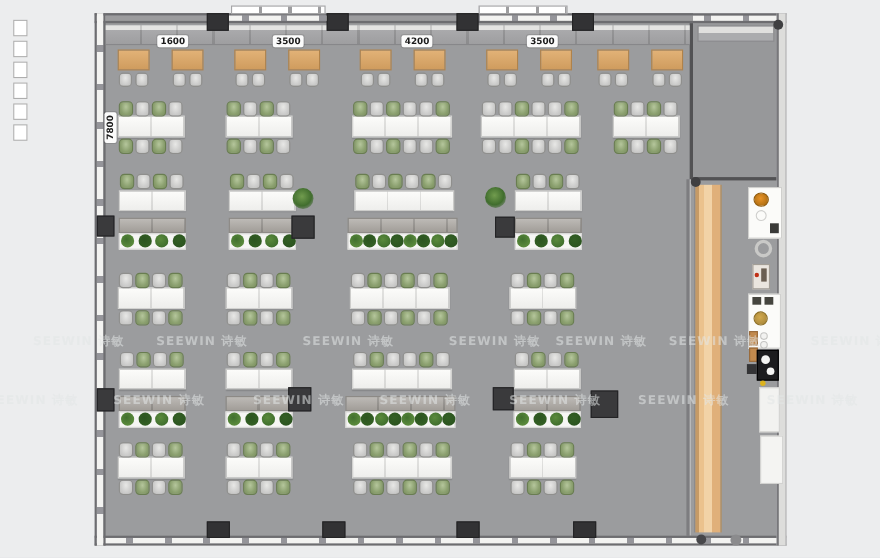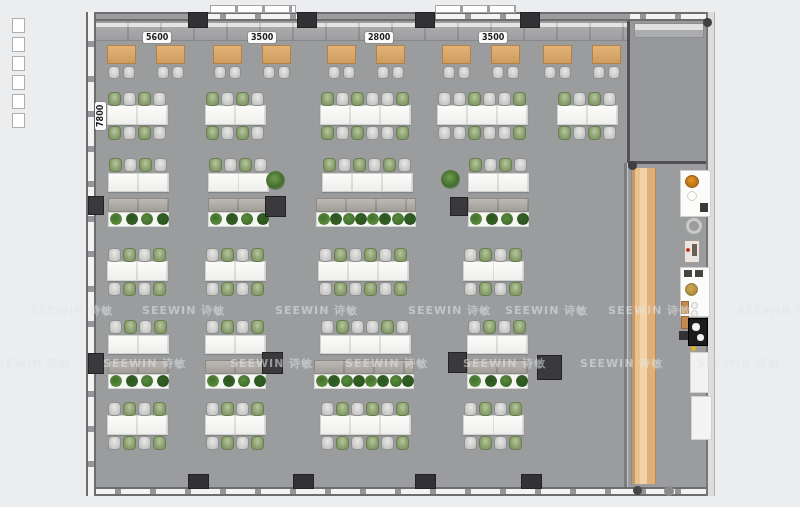--- a/index.html
+++ b/index.html
@@ -388,23 +388,23 @@
       <div class="abs" style="left: 681px; top: 316px; width: 8px; height: 13px; background: rgb(194, 138, 78); border: 1px solid rgb(150, 104, 58);"></div>
       <div class="abs" style="left: 691px; top: 302px; width: 7px; height: 7px; background: rgb(242, 242, 240); border: 1px solid rgb(197, 197, 195); border-radius: 50%;"></div>
       <div class="abs" style="left: 691px; top: 310px; width: 7px; height: 7px; background: rgb(242, 242, 240); border: 1px solid rgb(197, 197, 195); border-radius: 50%;"></div>
       <div class="abs" style="left: 688px; top: 318px; width: 20px; height: 28px; background: rgb(28, 28, 30); border: 1px solid rgb(0, 0, 0);"></div>
       <div class="abs" style="left: 692px; top: 323px; width: 8px; height: 8px; background: rgb(244, 244, 242); border-radius: 50%;"></div>
       <div class="abs" style="left: 697px; top: 334px; width: 7px; height: 7px; background: rgb(244, 244, 242); border-radius: 50%;"></div>
       <div class="abs" style="left: 679px; top: 331px; width: 9px; height: 9px; background: rgb(52, 52, 54);"></div>
       <div class="abs" style="left: 691px; top: 346px; width: 5px; height: 5px; background: rgb(221, 179, 30); border-radius: 50%;"></div>
       <div class="abs" style="left: 690px; top: 352px; width: 19px; height: 41px; background: rgb(242, 242, 240); border: 1px solid rgb(210, 210, 208);"></div>
       <div class="abs" style="left: 691px; top: 396px; width: 21px; height: 44px; background: rgb(244, 244, 242); border: 1px solid rgb(210, 210, 208);"></div>
-      <div class="abs dim" style="left: 143px; top: 32px;">5600</div>
+      <div class="abs dim" style="left: 143px; top: 32px;">1600</div>
       <div class="abs dim" style="left: 248px; top: 32px;">3500</div>
-      <div class="abs dim" style="left: 365px; top: 32px;">2800</div>
+      <div class="abs dim" style="left: 365px; top: 32px;">4200</div>
       <div class="abs dim" style="left: 479px; top: 32px;">3500</div>
       <div class="abs wm" style="left: 30px; top: 303px;">SEEWIN 诗敏</div>
       <div class="abs wm" style="left: 142px; top: 303px;">SEEWIN 诗敏</div>
       <div class="abs wm" style="left: 275px; top: 303px;">SEEWIN 诗敏</div>
       <div class="abs wm" style="left: 408px; top: 303px;">SEEWIN 诗敏</div>
       <div class="abs wm" style="left: 505px; top: 303px;">SEEWIN 诗敏</div>
       <div class="abs wm" style="left: 608px; top: 303px;">SEEWIN 诗敏</div>
       <div class="abs wm" style="left: 737px; top: 303px;">SEEWIN 诗敏</div>
       <div class="abs wm" style="left: -12px; top: 356px;">SEEWIN 诗敏</div>
       <div class="abs wm" style="left: 103px; top: 356px;">SEEWIN 诗敏</div>

